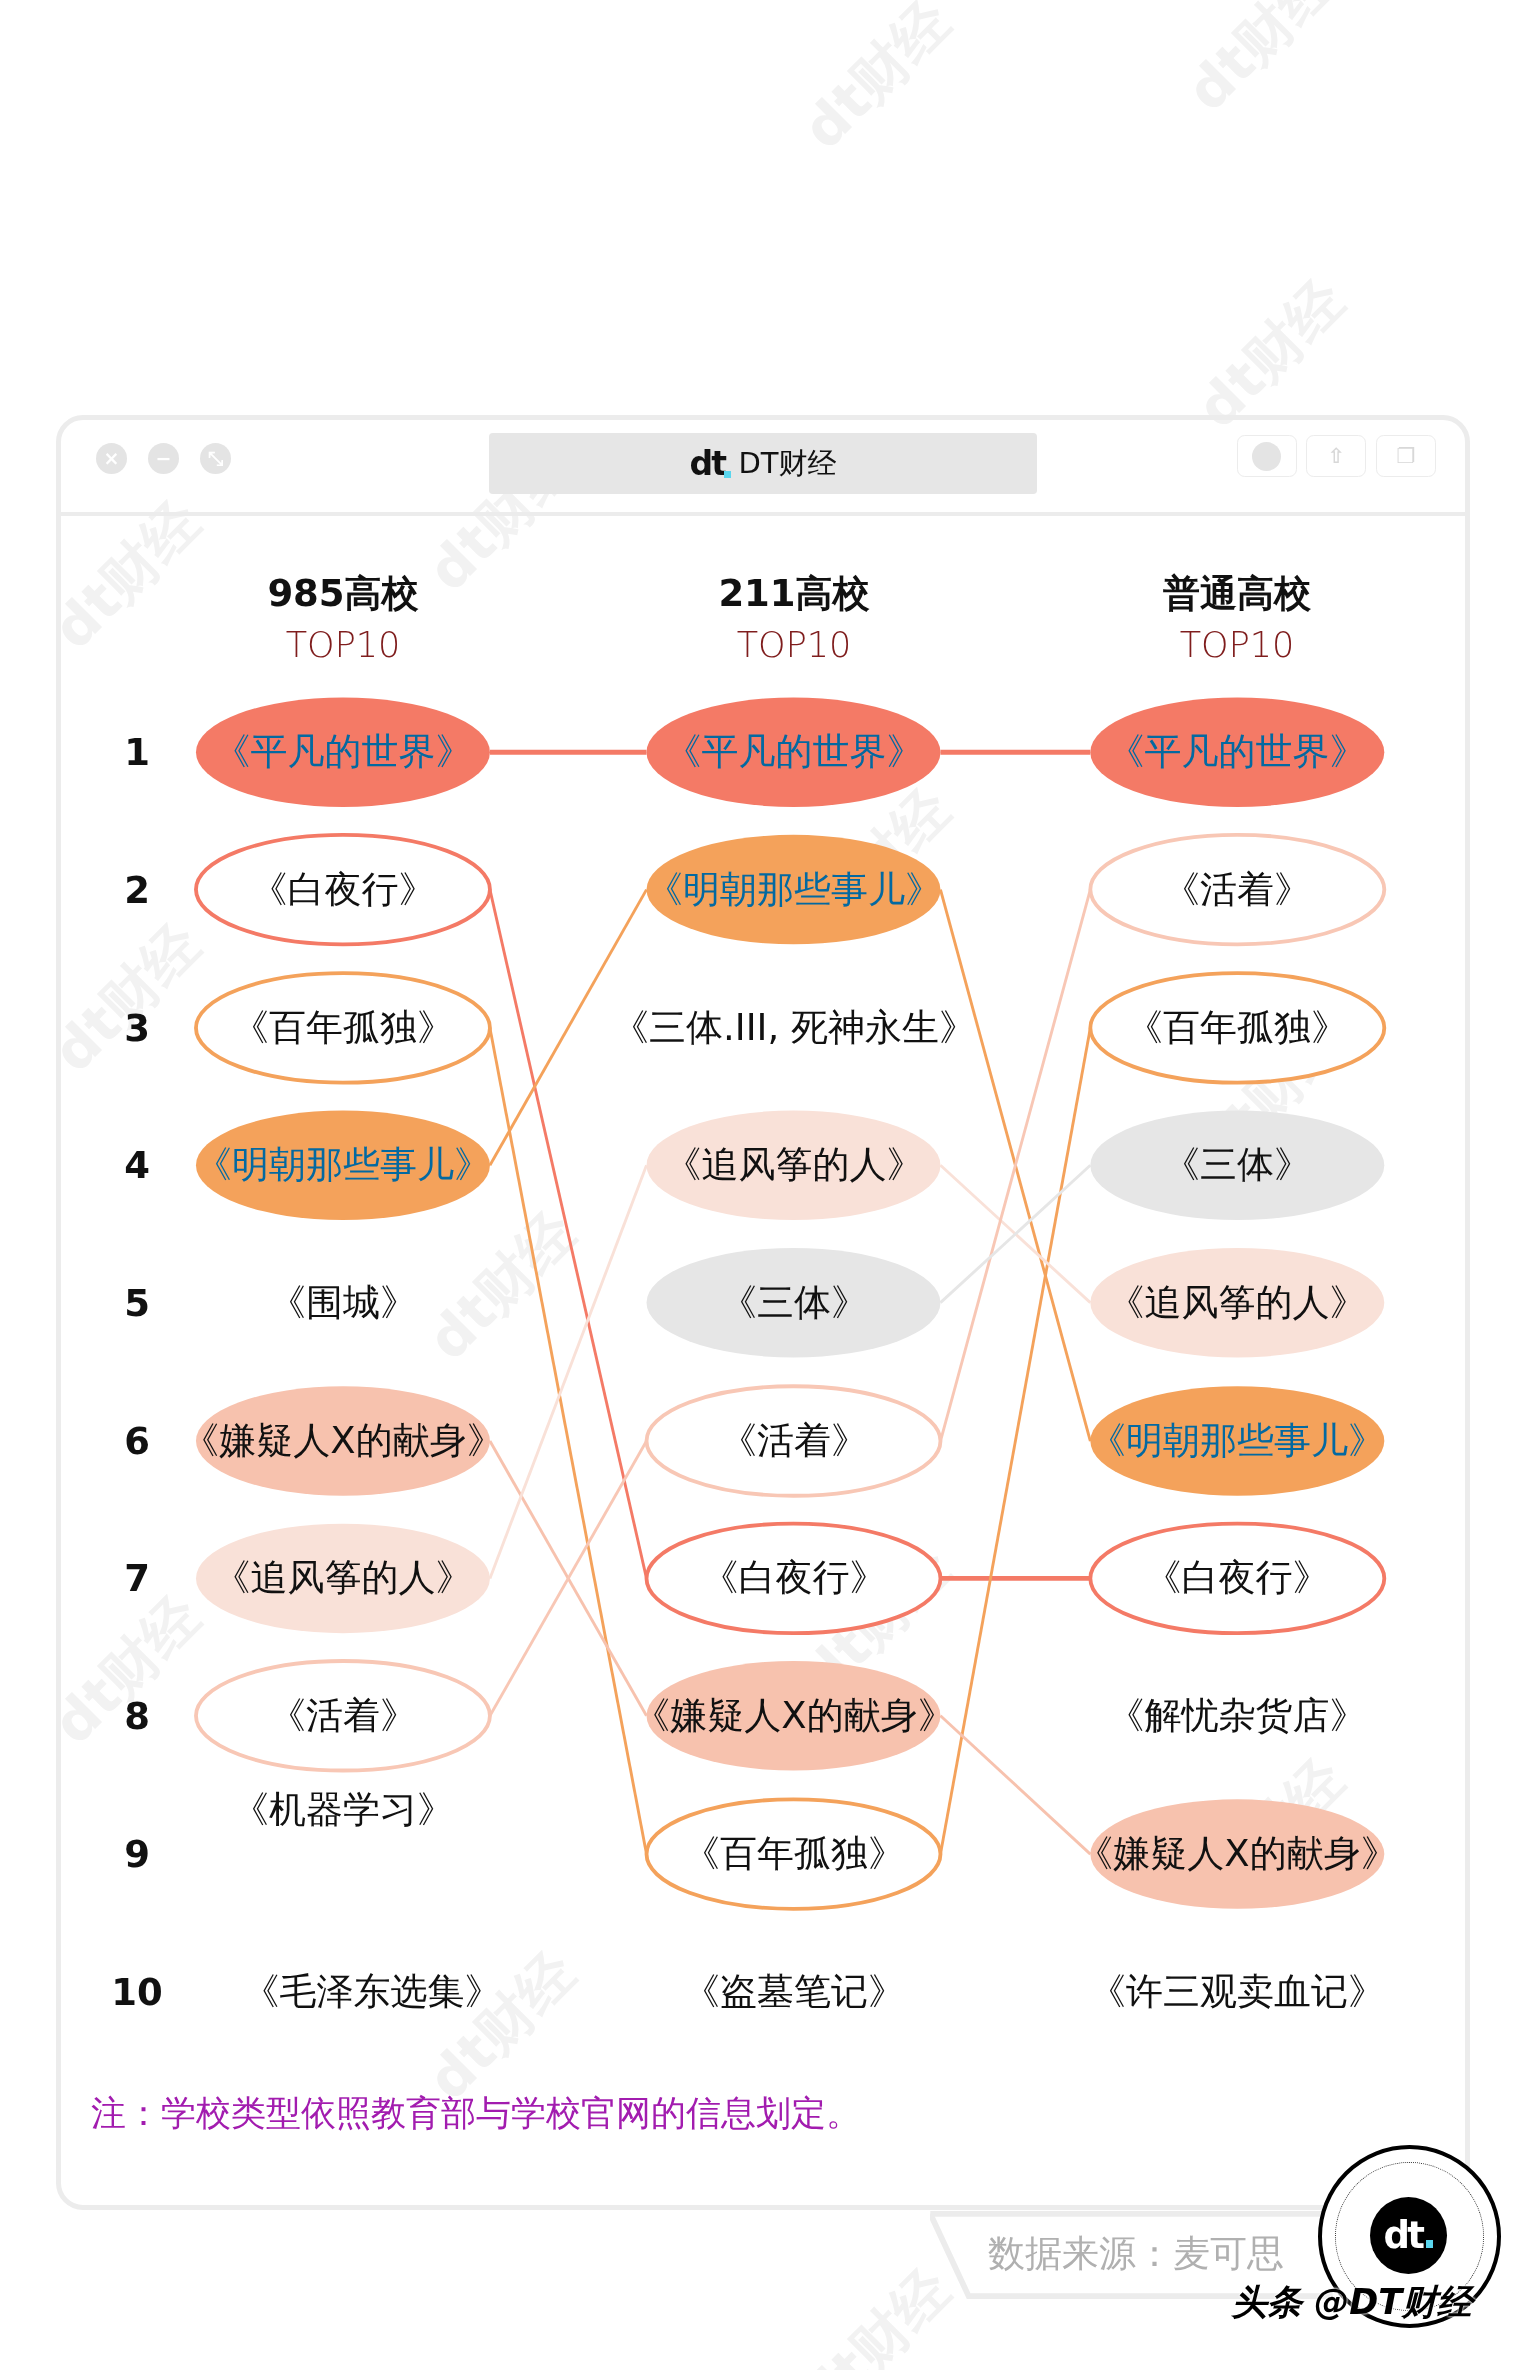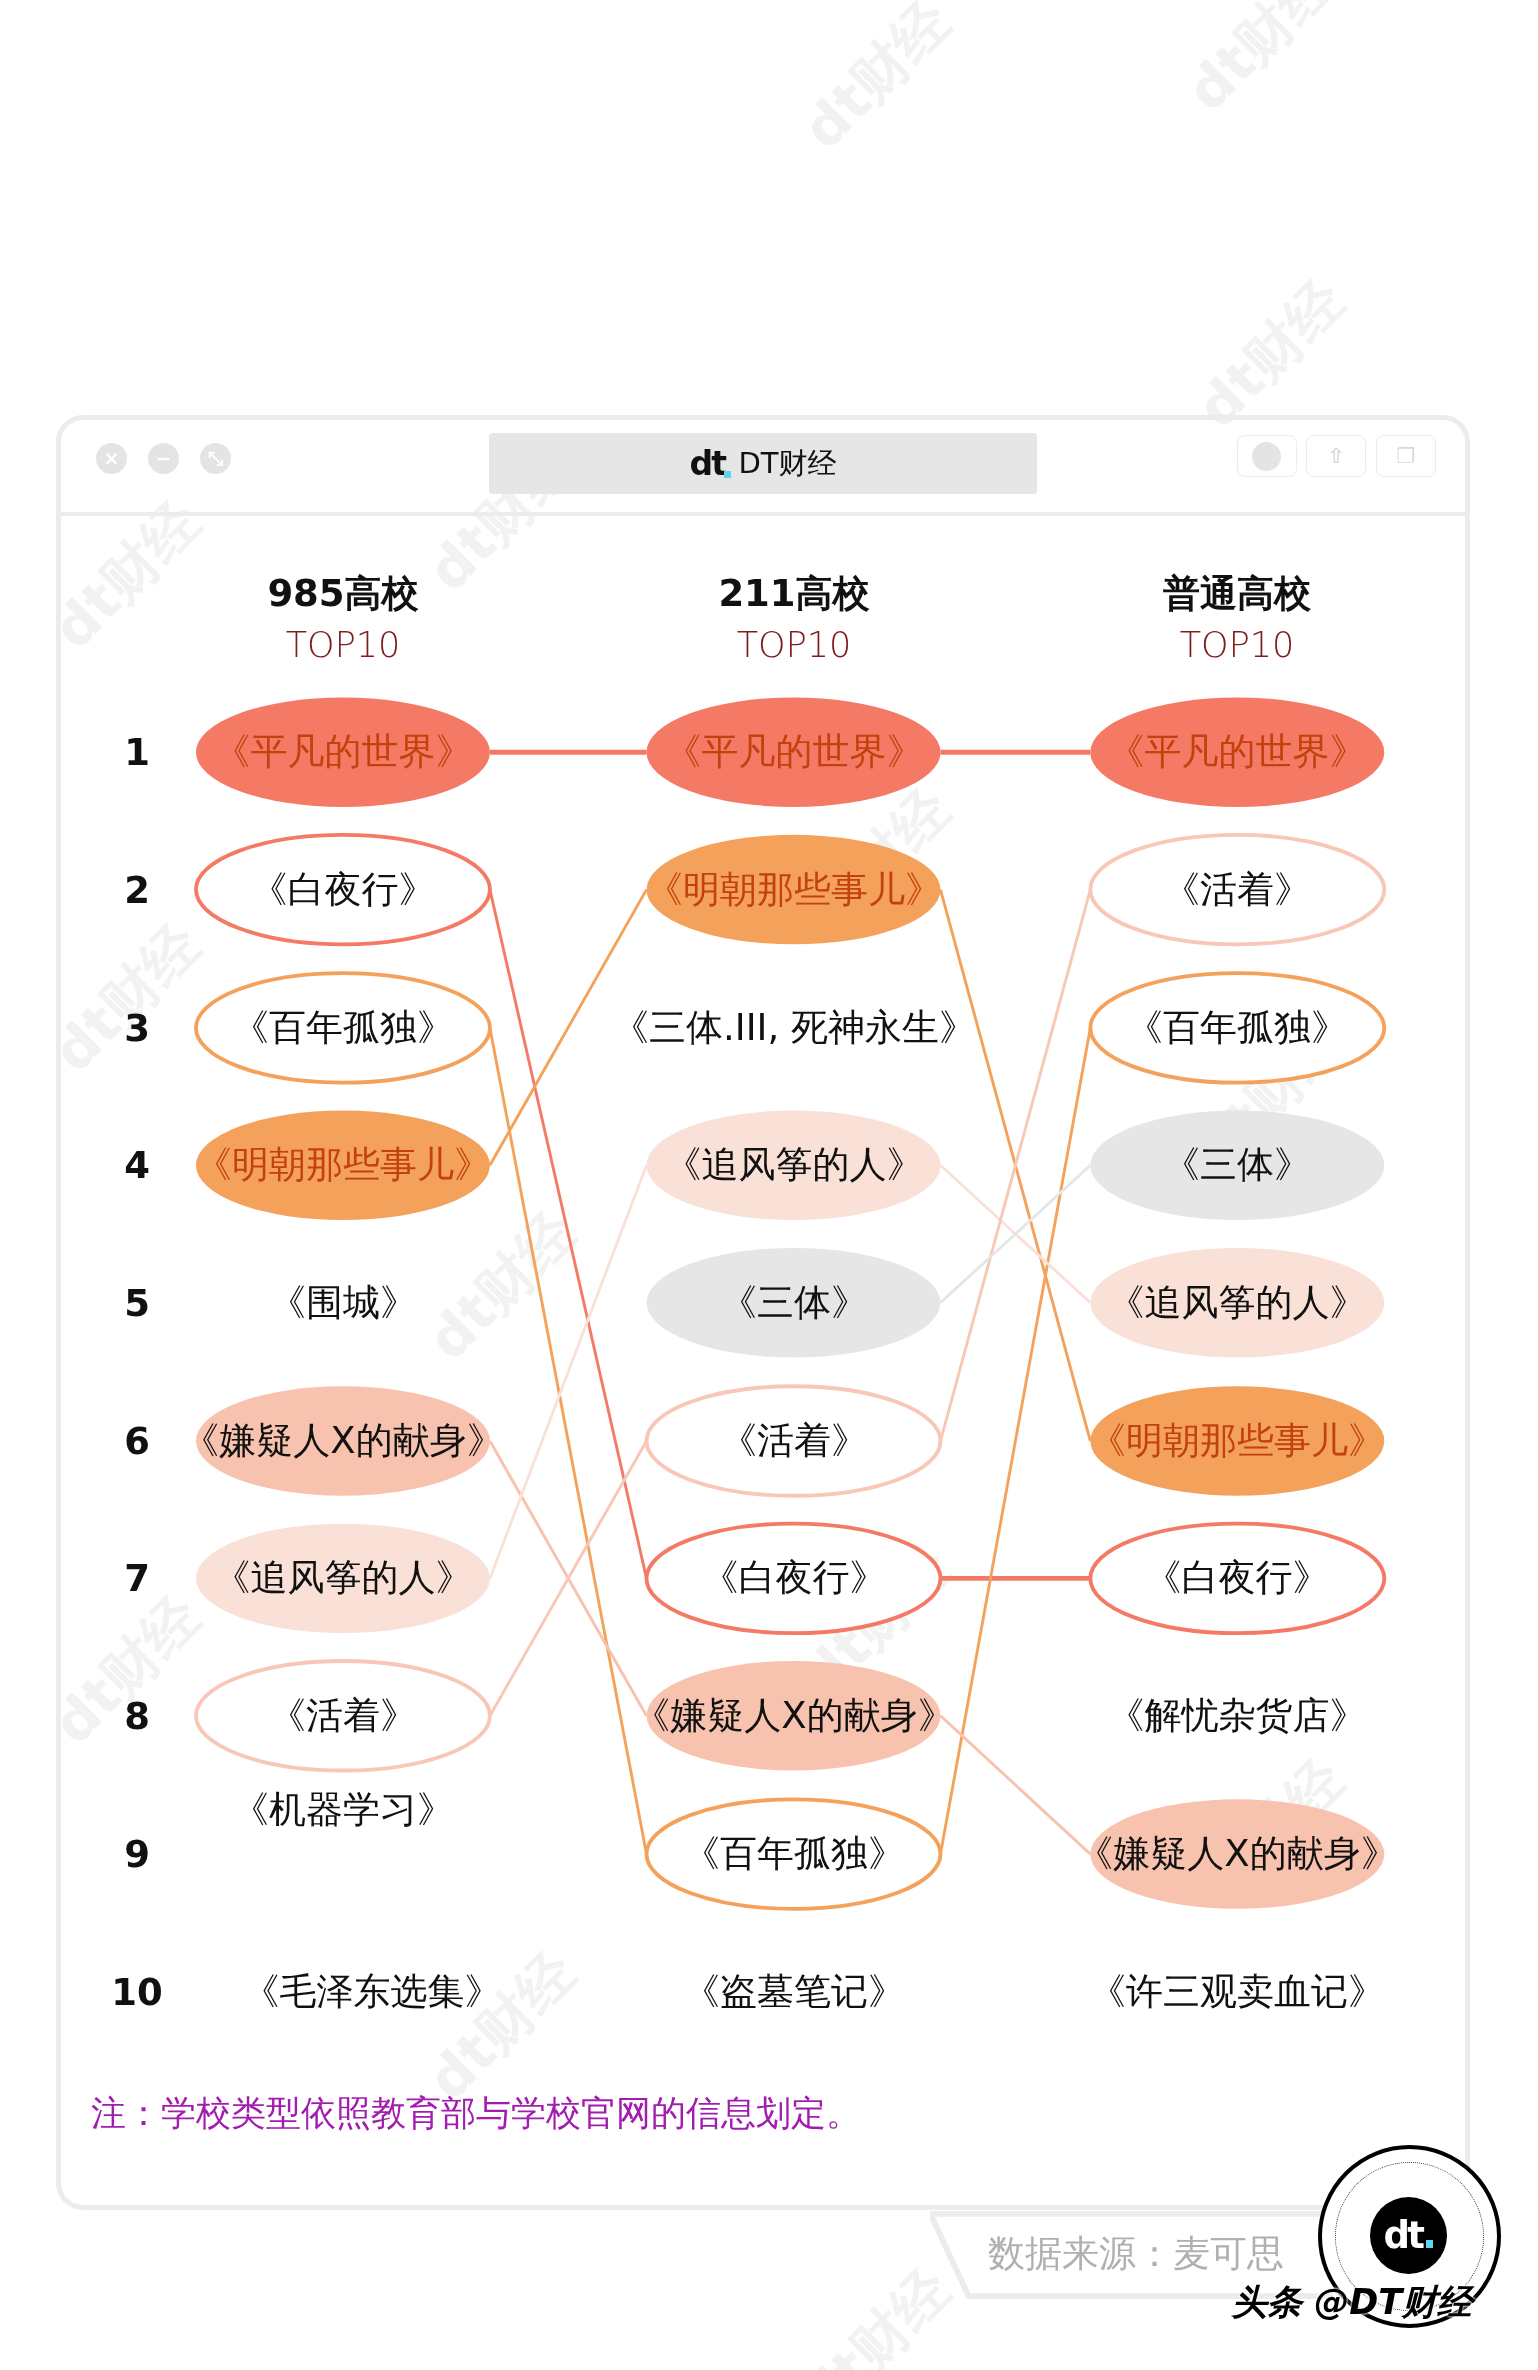--- a/index.html
+++ b/index.html
@@ -24,21 +24,21 @@
                   display:flex; align-items:center; justify-content:center; color:#d8d8d8; font-size:21px; }
   .winbtns .dot { width:29px; height:29px; border-radius:50%; background:#e4e4e4; display:block; }
   svg.chart { position:absolute; left:0; top:0; }
   .colhead { position:absolute; text-align:center; width:288px; transform:translateX(-50%); }
   .colhead .n { font-size:37px; font-weight:bold; color:#111; }
   .colhead .t { font-size:35px; color:#7f1d1d; margin-top:5.8px; font-weight:300; }
   .rank { position:absolute; width:77px; text-align:center; transform:translate(-50%,-50%);
           font-size:37px; font-weight:bold; color:#111; }
   .book { position:absolute; transform:translate(-50%,-50%); white-space:nowrap;
           font-size:37px; color:#111; text-align:center; }
-  .book.white { color:#c2410c; }
+  .book.white { color:#0369a1; }
   .note { position:absolute; left:91px; top:2090px; font-size:35px; color:#a21caf; }
   .srcbox { position:absolute; left:930px; top:2210px; width:403px; height:91px; }
   .src { position:absolute; left:988px; top:2229px; font-size:37px; color:#b0b0b0; }
   .badge { position:absolute; left:1318px; top:2145px; width:183px; height:183px; border-radius:50%;
            border:4.8px solid #000; box-sizing:border-box; background:#fff; }
   .badge .ring { position:absolute; left:13.4px; top:13.4px; right:13.4px; bottom:13.4px; border-radius:50%;
                  border:1.9px dotted #333; }
   .badge .core { position:absolute; left:48px; top:48px; width:77px; height:77px; border-radius:50%; background:#000;
                  color:#fff; font-weight:bold; font-size:37px; display:flex; align-items:center; justify-content:center; letter-spacing:-2.9px; }
   .badge .core i { display:inline-block; width:7.7px; height:7.7px; background:#5ad6ee; margin-left:3.8px; margin-top:17.3px; }

